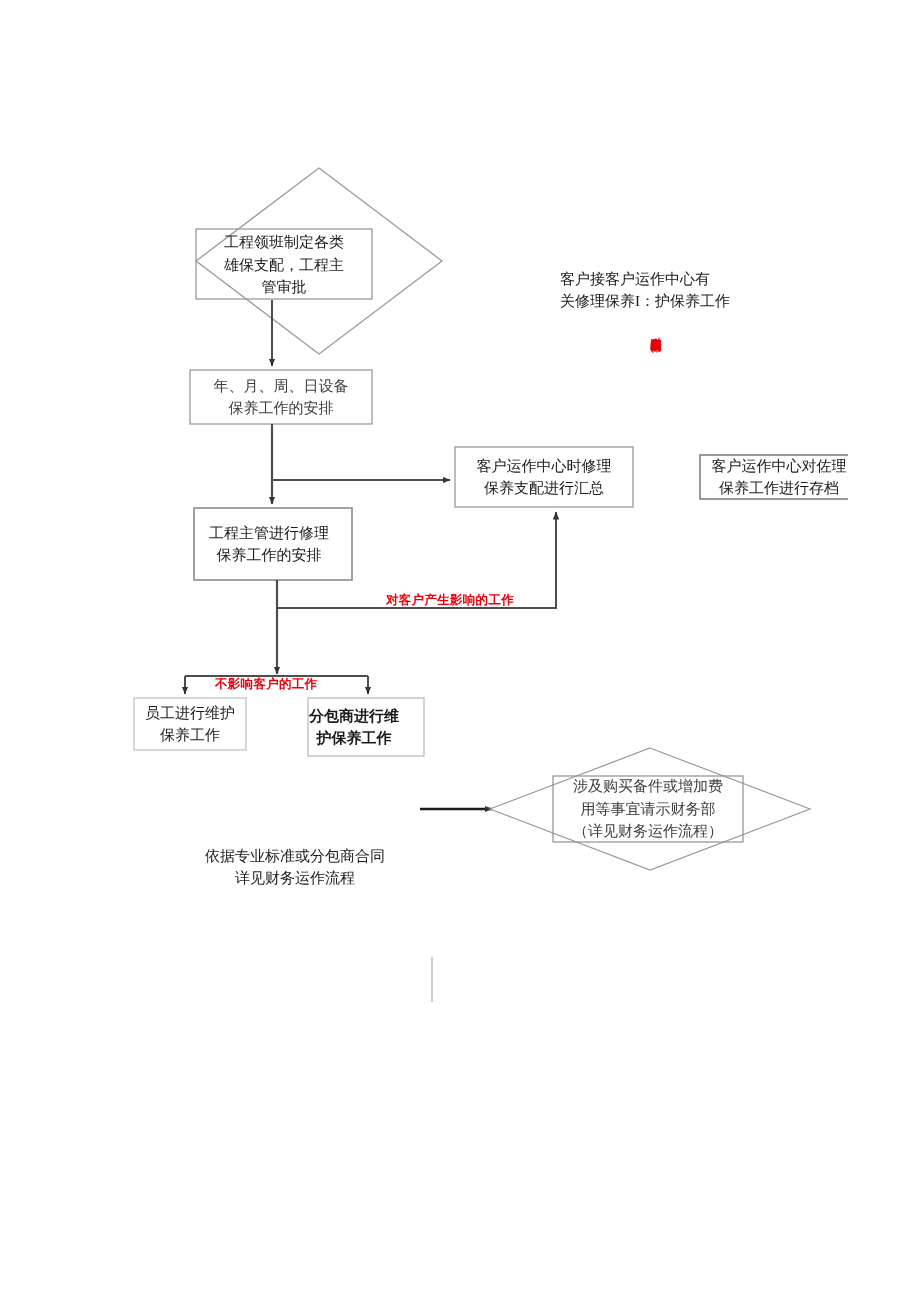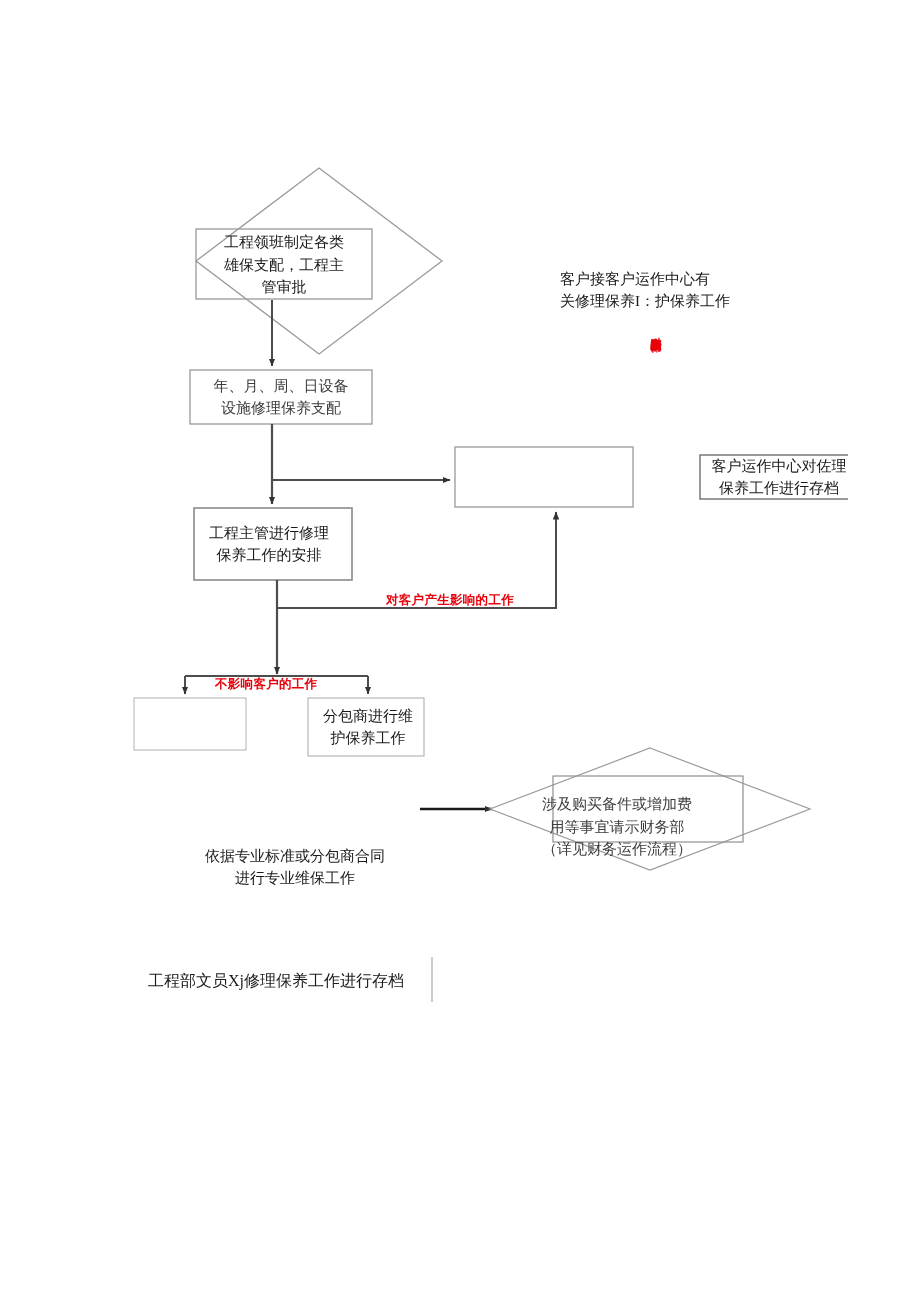--- a/index.html
+++ b/index.html
@@ -126,44 +126,47 @@
     </g>
 
     <line x1="432" y1="957" x2="432" y2="1002" stroke="#b5b5b5" stroke-width="1.4"></line>
   </svg>
 
   <div class="node plain t15" style="left:202px; top:224px; width:164px; height:82px;">工程领班制定各类
 雄保支配，工程主
 管审批</div>
 
   <div class="node plain t15 fuzzy" style="left:192px; top:372px; width:178px; height:50px;">年、月、周、日设备
-设施修理保养支配</div>
+保养工作的安排</div>
 
   <div class="node plain t15" style="left:192px; top:510px; width:154px; height:68px;">工程主管进行修理
 保养工作的安排</div>
 
+  <div class="node plain t15" style="left:457px; top:449px; width:174px; height:56px;">客户运作中心时修理
+保养支配进行汇总</div>
 
   <div class="node plain t15" style="left:560px; top:262px; width:200px; height:56px; align-items:flex-start; text-align:left;">客户接客户运作中心有
 关修理保养I：护保养工作</div>
 
   <div class="node plain t15" style="left:702px; top:456px; width:154px; height:42px;border-radius:6px;">客户运作中心对佐理
 保养工作进行存档</div>
 
+  <div class="node plain t15" style="left:130px; top:700px; width:120px; height:48px;">员工进行维护
+保养工作</div>
 
-  <div class="node plain t15" style="left:308px; top:700px; width:120px; height:54px;">分包商进行维
+  <div class="node plain t15" style="left:294px; top:700px; width:120px; height:54px;font-weight:bold;">分包商进行维
 护保养工作</div>
 
-  <div class="node plain t15 fuzzy" style="left:524px; top:778px; width:186px; height:62px;margin-top:18px;">涉及购买备件或增加费
+  <div class="node plain t15 fuzzy" style="left:555px; top:778px; width:186px; height:62px;">涉及购买备件或增加费
 用等事宜请示财务部
 （详见财务运作流程）</div>
 
   <div class="node plain t15" style="left:155px; top:840px; width:280px; height:54px;">依据专业标准或分包商合同
-进行专业维保工作</div>
+详见财务运作流程</div>
 
-  <div class="node plain t16" style="left:148px; top:966px; width:290px; height:30px; align-items:flex-start; text-align:left;">工程部文员Xj修理保养工作进行存档</div>
 
   <div class="red-label" style="left:386px; top:592px;">对客户产生影响的工作</div>
 
   <div class="red-label" style="left:215px; top:632px;margin-top:44px;">不影响客户的工作</div>
 
   <div class="red-vert" style="left:648px; top:328px; height:122px;">对客户产生影响的工作</div>
 
 </div>
 
 </body></html>

